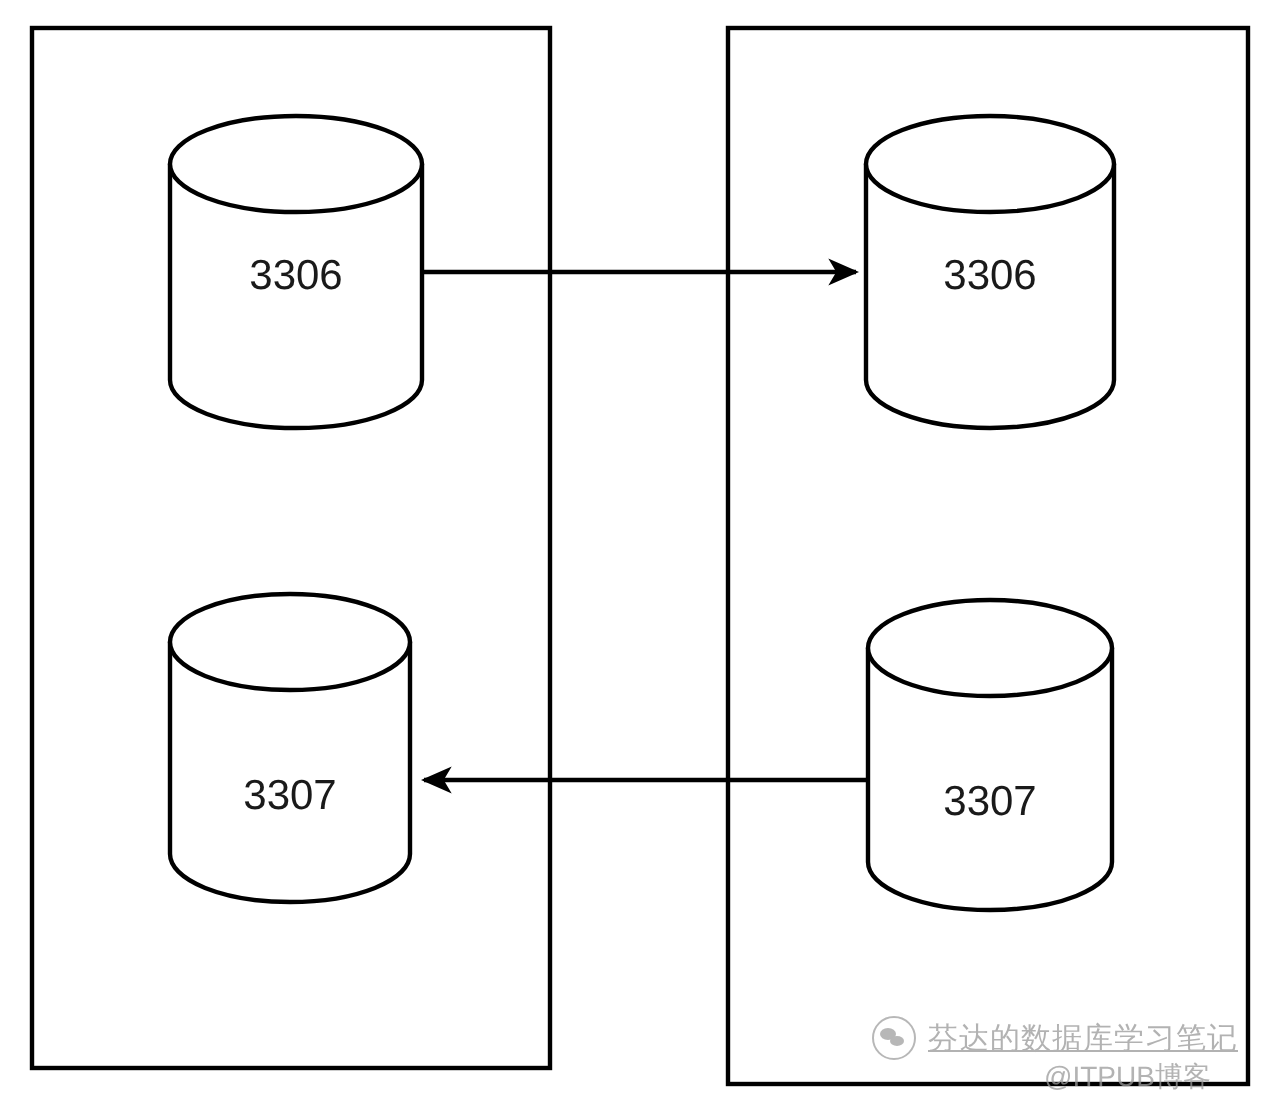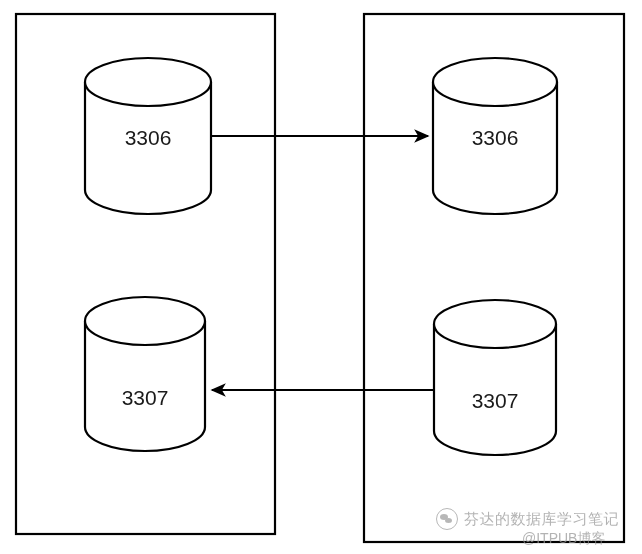--- a/index.html
+++ b/index.html
@@ -84,20 +84,21 @@
   .wm-logo::after {
     width: 7px; height: 5px;
     left: 8px; top: 9px;
   }
   .wm-text {
     font-family: "DejaVu Sans", sans-serif;
     font-size: 15px;
     color: #4a4a4a;
     letter-spacing: 0.5px;
     white-space: nowrap;
+    text-decoration: underline;
   }
   .watermark-sub {
     position: absolute;
     left: 522px;
     top: 530px;
     font-family: "Liberation Sans", sans-serif;
     font-size: 14px;
     color: #9a9a9a;
     opacity: 0.75;
     white-space: nowrap;

